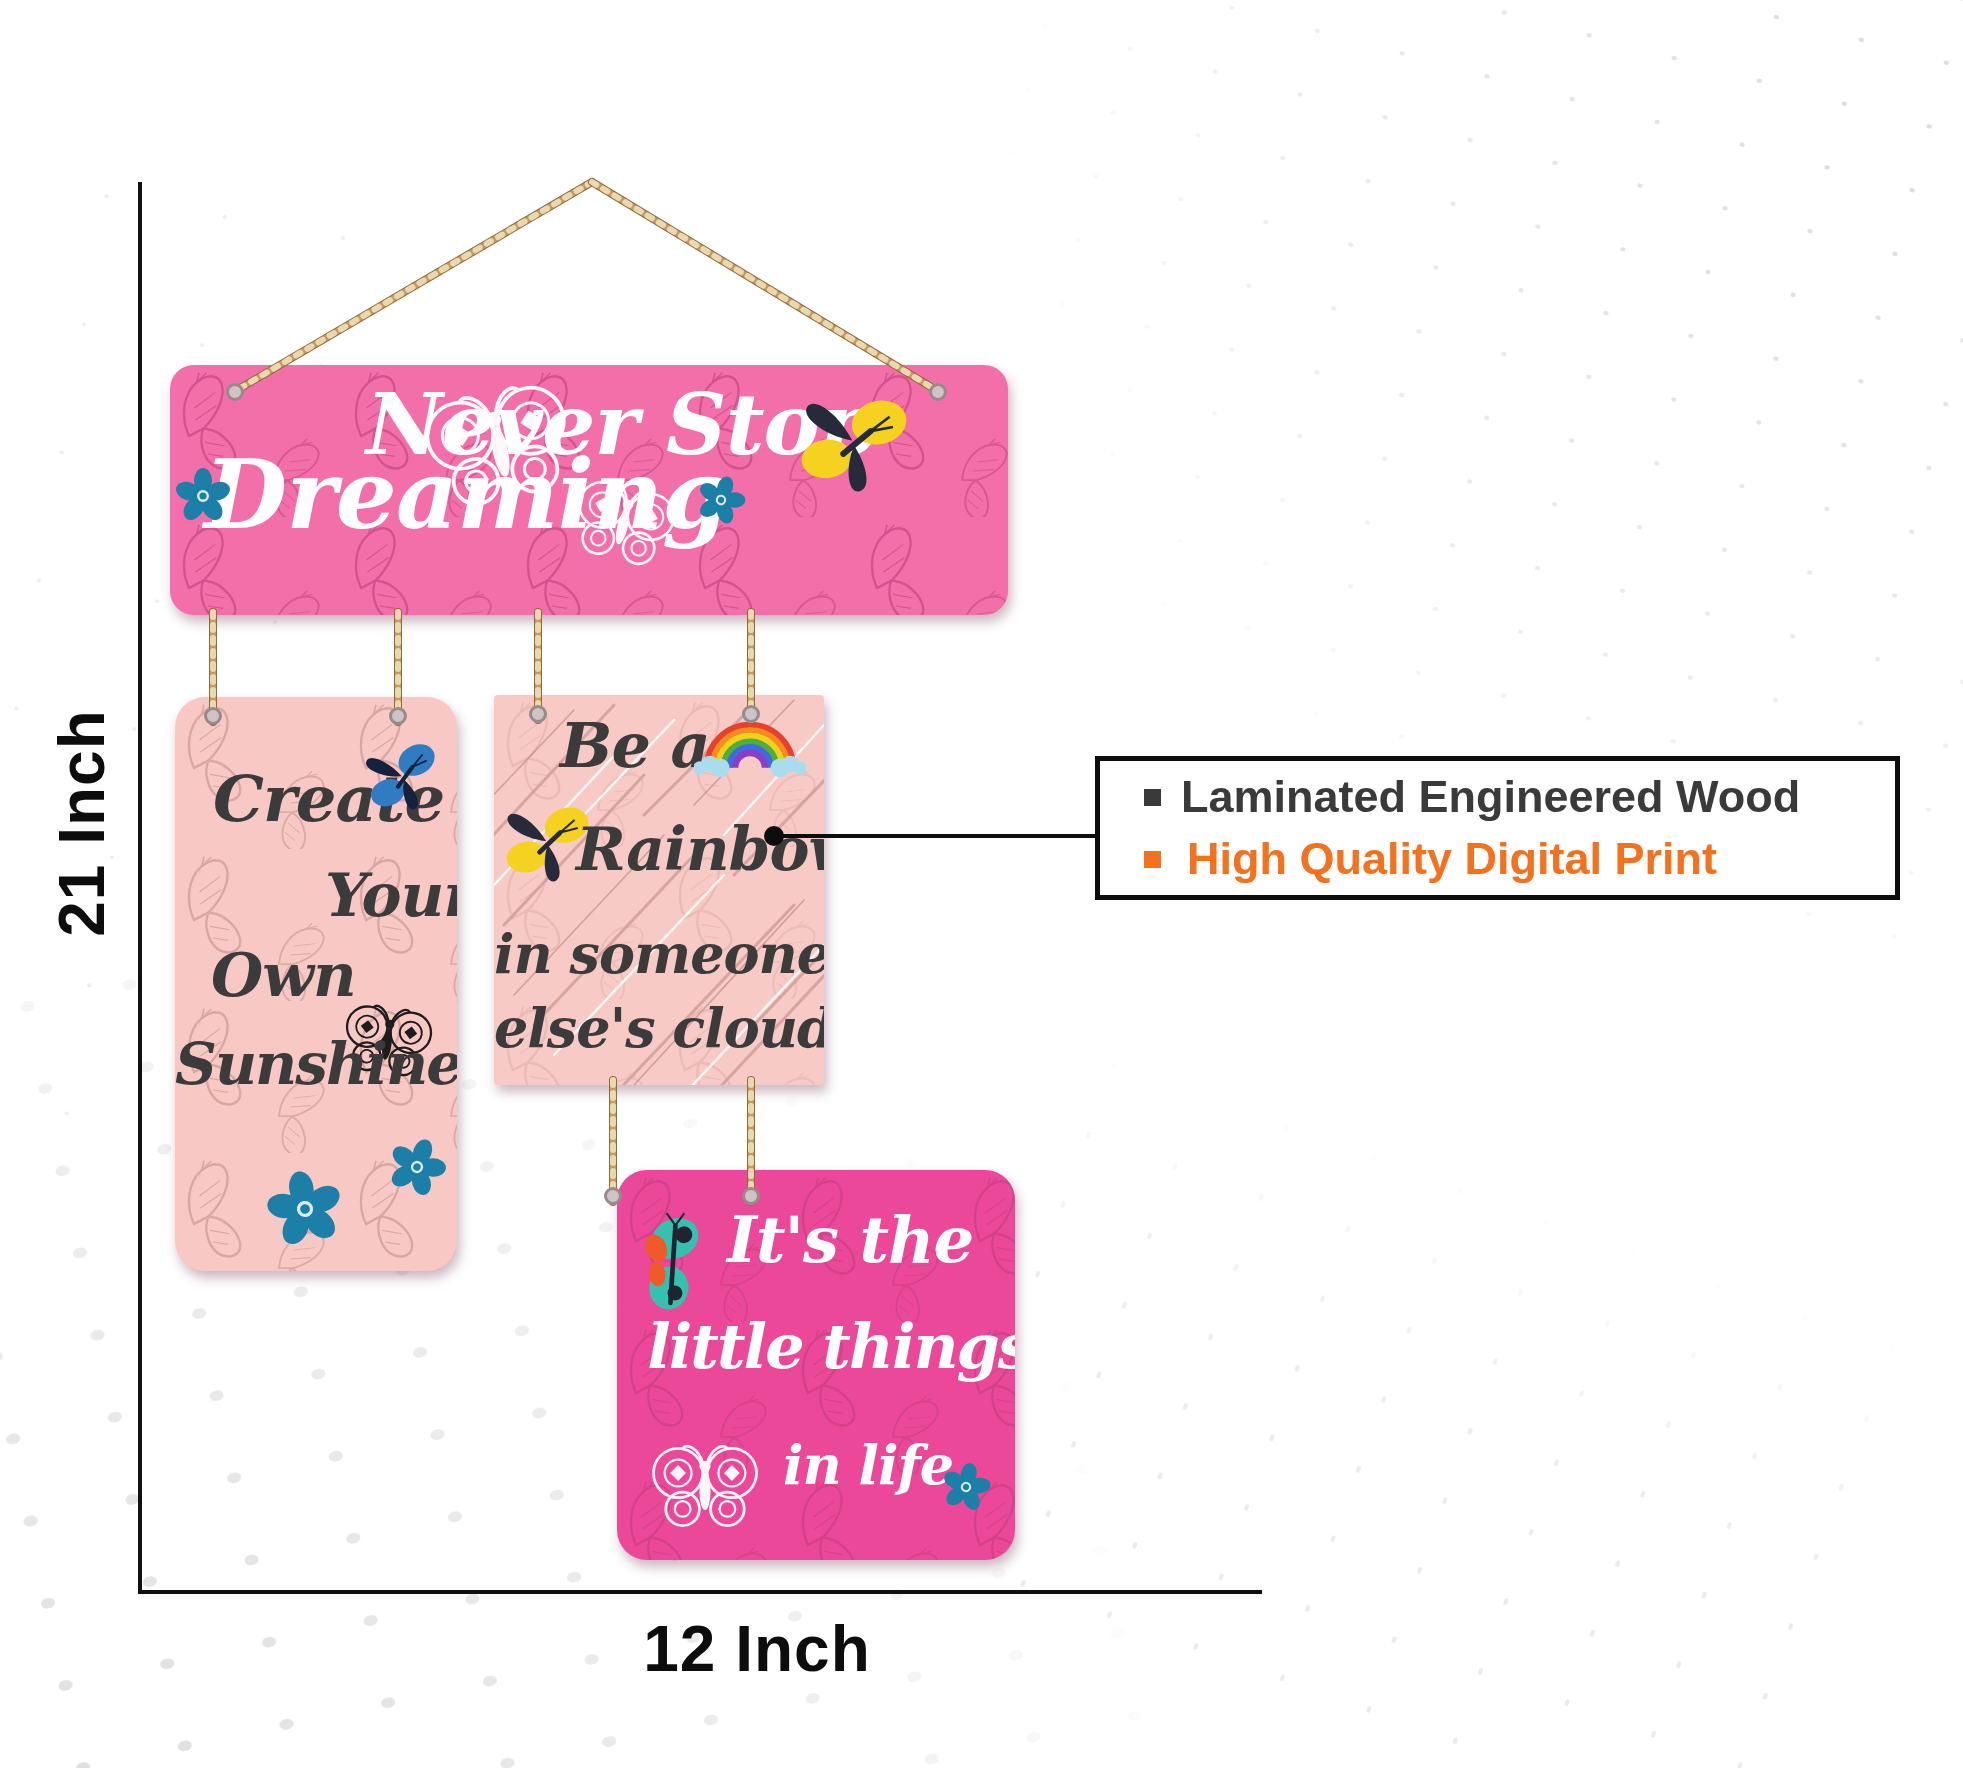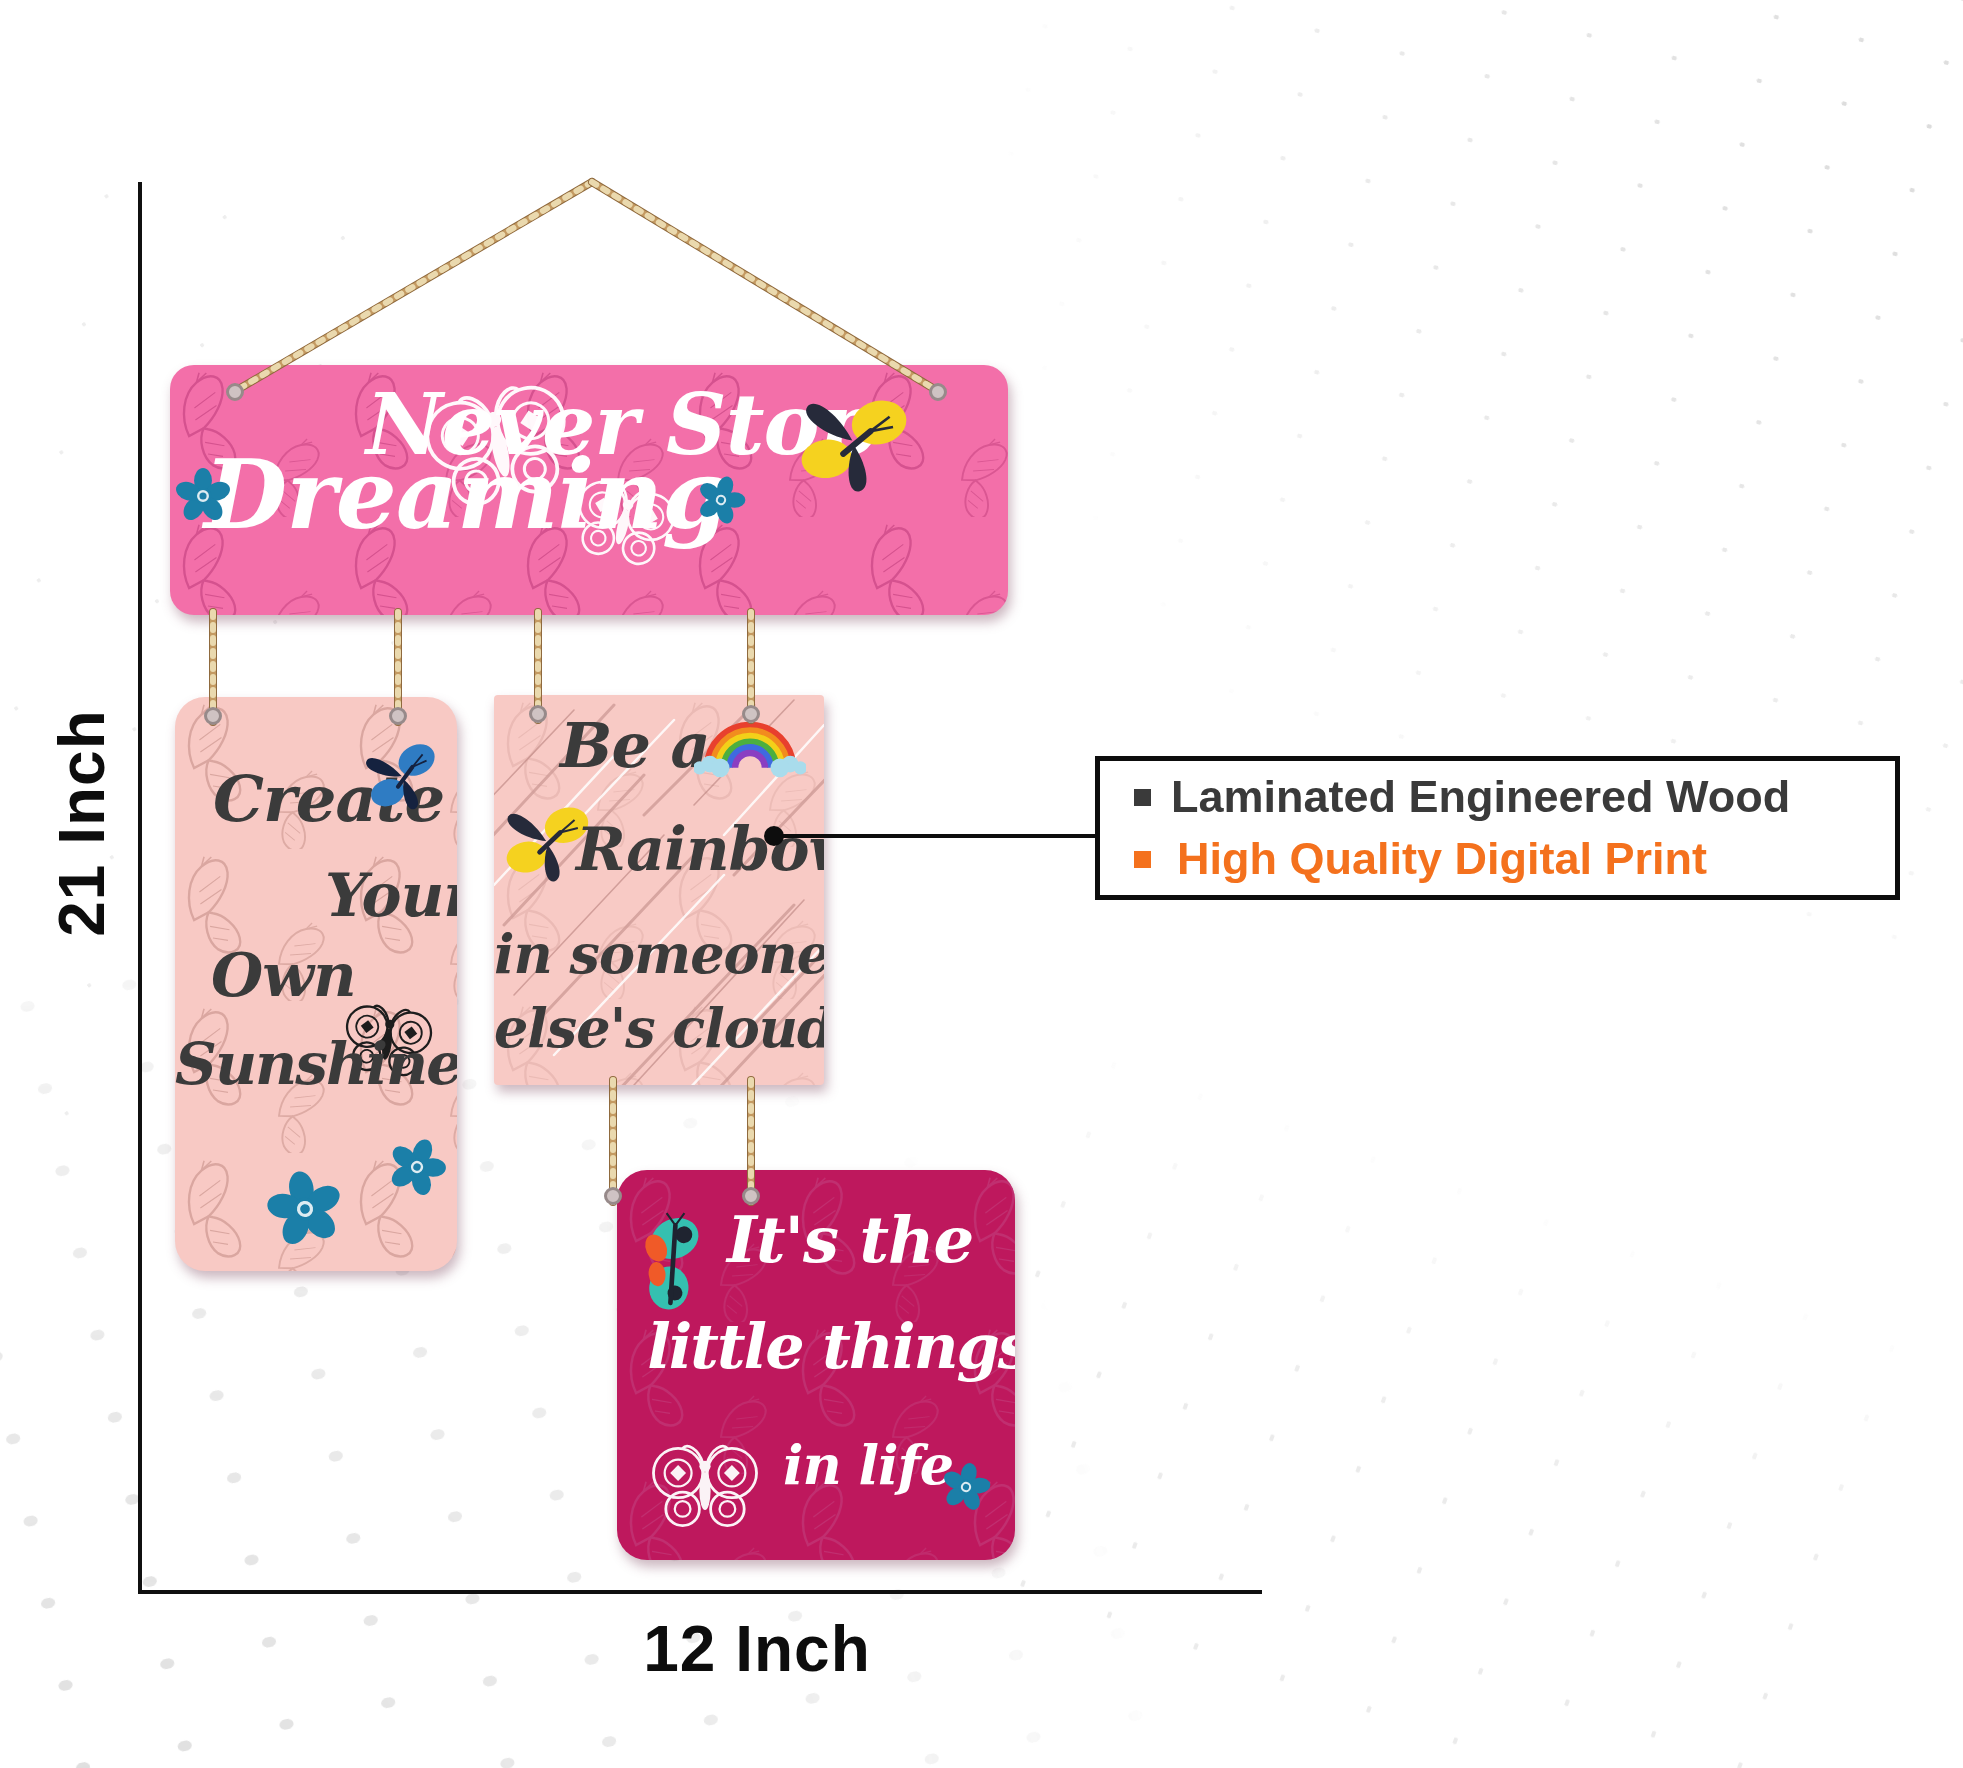--- a/index.html
+++ b/index.html
@@ -33,40 +33,40 @@
   .dim-label{position:absolute;color:#0d0d0d;font-weight:bold;font-size:64px;z-index:1;
     font-family:"Liberation Sans",sans-serif;letter-spacing:1px;}
   #height-label{left:-68px;top:786px;width:300px;text-align:center;transform:rotate(-90deg);}
   #width-label{left:507px;top:1612px;width:500px;text-align:center;}
 
   
   .panel{position:absolute;overflow:hidden;z-index:2;box-shadow:3px 7px 12px rgba(110,50,75,.35);}
   #panel-top{left:170px;top:365px;width:838px;height:250px;border-radius:24px;background:#f36fa9;}
   #panel-left{left:175px;top:697px;width:282px;height:574px;border-radius:30px;background:#f8c9c4;}
   #panel-right{left:494px;top:695px;width:330px;height:390px;border-radius:4px;background:#f8cac5;}
-  #panel-bottom{left:617px;top:1170px;width:398px;height:390px;border-radius:30px;background:#be185d;}
+  #panel-bottom{left:617px;top:1170px;width:398px;height:390px;border-radius:30px;background:#ec4899;}
   .pat{position:absolute;left:0;top:0;width:100%;height:100%;}
 
   
   .script{position:absolute;font-family:"DejaVu Serif",serif;font-style:italic;font-weight:bold;
     white-space:nowrap;line-height:1;letter-spacing:-1px;}
   .script.white{color:#ffffff;}
   .script.dark{color:#3b3b3b;}
 
   .icon{position:absolute;}
 
   
   #ropes{position:absolute;left:0;top:0;width:1963px;height:1768px;z-index:3;pointer-events:none;}
   .hole{position:absolute;width:18px;height:18px;border-radius:50%;background:#cfc3c3;
     border:3px solid #978a8a;box-sizing:border-box;z-index:4;}
 
   
   #callout-box{position:absolute;left:1095px;top:756px;width:805px;height:144px;z-index:5;
     background:#ffffff;border:5px solid #0d0d0d;box-sizing:border-box;
-    display:flex;flex-direction:column;justify-content:center;gap:10px;padding-left:34px;}
+    display:flex;flex-direction:column;justify-content:center;gap:10px;padding-left:44px;}
   .callout-row{display:flex;align-items:center;gap:20px;font-weight:bold;font-size:45px;
     font-family:"Liberation Sans",sans-serif;}
   .bullet{width:17px;height:17px;flex:0 0 auto;}
   #callout-row-1{color:#3a3a3a;}  #callout-row-1 .bullet{background:#3a3a3a;}
   #callout-row-2{color:#f4711d;gap:26px;}  #callout-row-2 .bullet{background:#f4711d;}
   #callout-line{position:absolute;left:772px;top:834px;width:323px;height:4px;background:#0d0d0d;z-index:5;}
   #callout-dot{position:absolute;left:764px;top:826px;width:20px;height:20px;border-radius:50%;
     background:#0d0d0d;z-index:5;}
 </style>
 </head>

